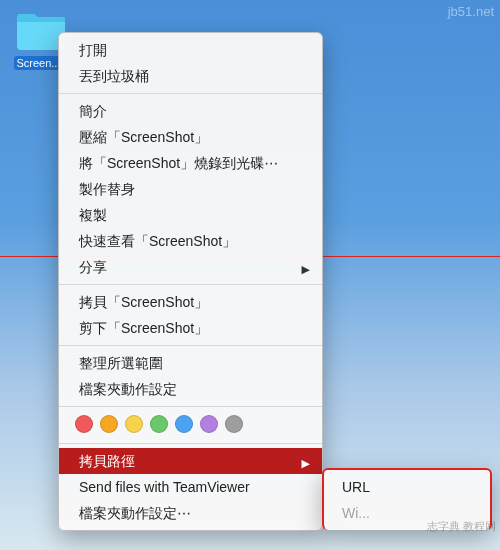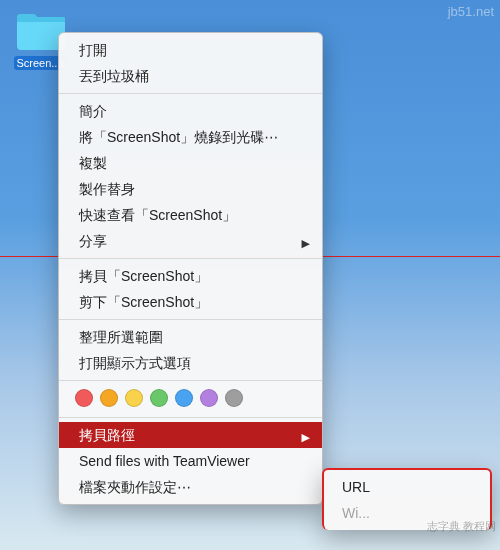--- a/index.html
+++ b/index.html
@@ -130,34 +130,35 @@
     </svg>
   </div>
   <span class="icon-label">Screen...t</span>
 </div>
 
 <div class="context-menu">
   <div class="menu-item">打開</div>
   <div class="menu-item">丟到垃圾桶</div>
   <div class="menu-sep"></div>
   <div class="menu-item">簡介</div>
+  <div class="menu-item">壓縮「ScreenShot」</div>
   <div class="menu-item">將「ScreenShot」燒錄到光碟⋯</div>
+  <div class="menu-item">製作替身</div>
   <div class="menu-item">複製</div>
-  <div class="menu-item">製作替身</div>
   <div class="menu-item">快速查看「ScreenShot」</div>
   <div class="menu-item">
     <span>分享</span>
     <span class="arrow">▶</span>
   </div>
   <div class="menu-sep"></div>
   <div class="menu-item">拷貝「ScreenShot」</div>
   <div class="menu-item">剪下「ScreenShot」</div>
   <div class="menu-sep"></div>
   <div class="menu-item">整理所選範圍</div>
-  <div class="menu-item">打開顯示方式選項</div>
+  <div class="menu-item">檔案夾動作設定</div>
   <div class="menu-sep"></div>
   <div class="tag-row">
     <div class="tag-dot" style="background: rgb(240, 90, 90);"></div>
     <div class="tag-dot" style="background: rgb(245, 166, 35);"></div>
     <div class="tag-dot" style="background: rgb(248, 210, 74);"></div>
     <div class="tag-dot" style="background: rgb(106, 199, 106);"></div>
     <div class="tag-dot" style="background: rgb(74, 163, 240);"></div>
     <div class="tag-dot" style="background: rgb(180, 128, 224);"></div>
     <div class="tag-dot" style="background: rgb(158, 158, 158);"></div>
   </div>

